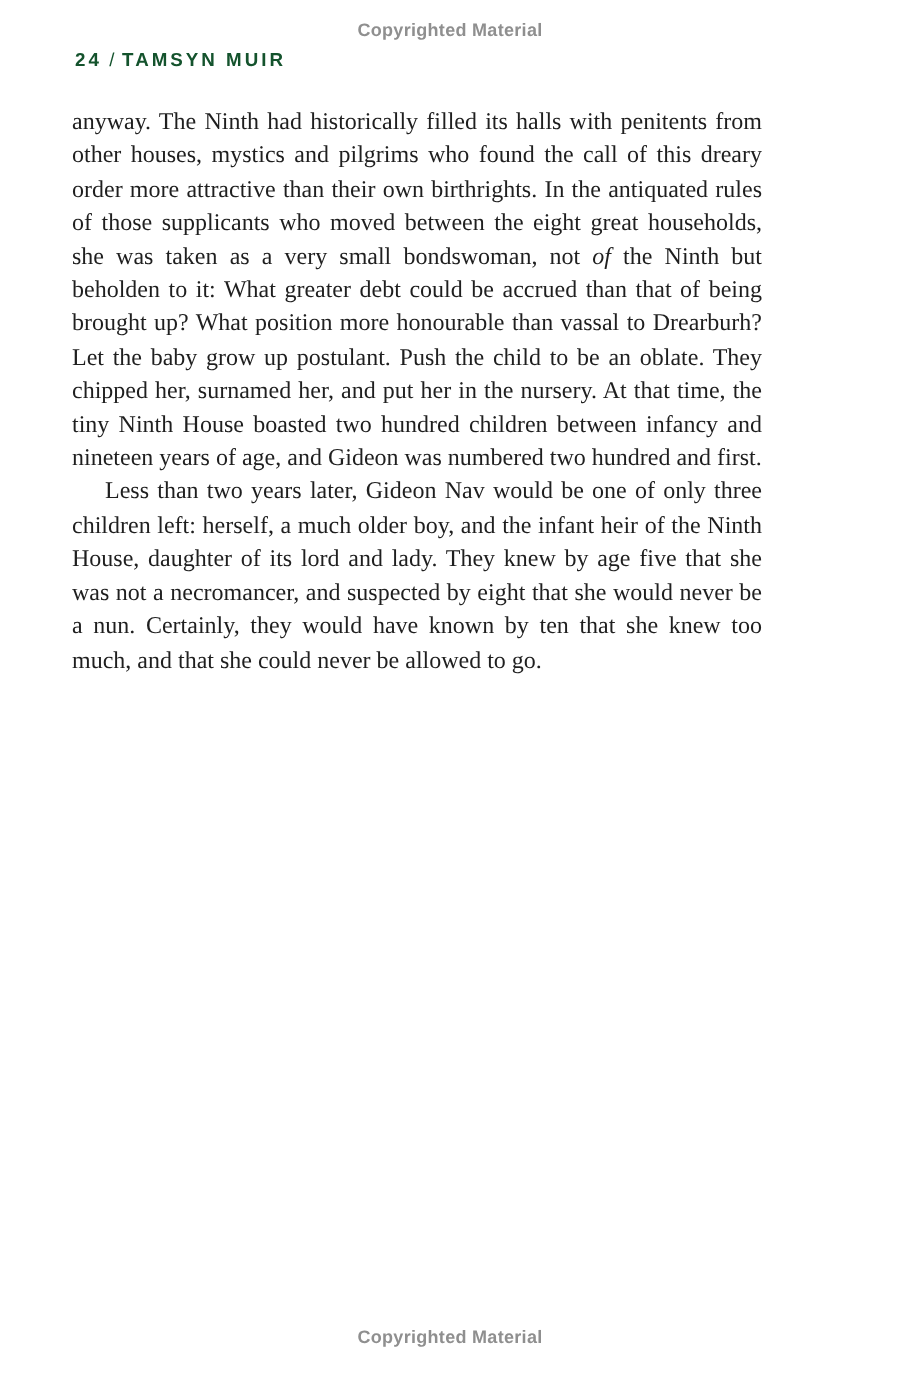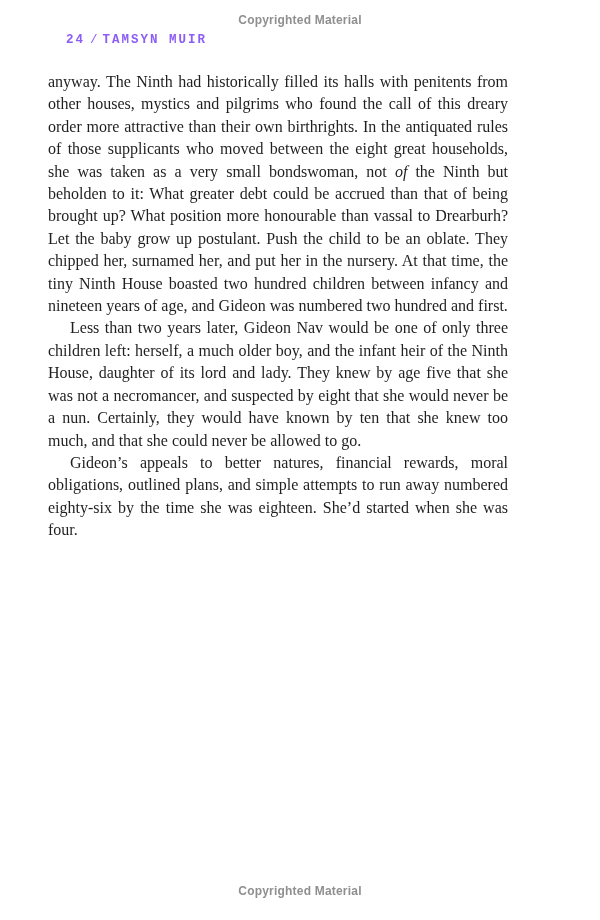--- a/index.html
+++ b/index.html
@@ -24,27 +24,27 @@
     font-family: "Liberation Sans", sans-serif;
     font-size: 12px;
     font-weight: 700;
     color: #8f8f8f;
     letter-spacing: 0.2px;
   }
   .watermark.top { top: 13px; }
   .watermark.bottom { top: 884px; }
   .running-header {
     position: absolute;
-    left: 66px;
+    left: 50px;
     top: 33px;
-    font-family: Liberation Mono, monospace;
+    font-family: Liberation Sans, sans-serif;
     font-size: 12.5px;
     font-weight: 700;
     letter-spacing: 2px;
-    color: #8b5cf6;
+    color: #14532d;
     white-space: nowrap;
   }
   .running-header .sep {
     font-weight: 400;
     margin: 0 5px;
     letter-spacing: 0;
   }
   .body-text {
     position: absolute;
     left: 48px;
@@ -76,18 +76,17 @@
 
   <div class="watermark top">Copyrighted Material</div>
 
   <div class="running-header">
     <span>24</span><span class="sep">/</span><span>TAMSYN MUIR</span>
   </div>
 
   <div class="body-text">
     <p class="first"><span>anyway. The Ninth had historically filled its halls with penitents from other houses, mystics and pilgrims who found the call of this dreary order more attractive than their own birthrights. In the antiquated rules of those supplicants who moved between the eight great households, she was taken as a very small bondswoman, not </span><span class="italic-word">of</span><span> the Ninth but beholden to it: What greater debt could be accrued than that of being brought up? What position more honourable than vassal to Drearburh? Let the baby grow up postulant. Push the child to be an oblate. They chipped her, surnamed her, and put her in the nursery. At that time, the tiny Ninth House boasted two hundred children between infancy and nineteen years of age, and Gideon was numbered two hundred and first.</span></p>
     <p>Less than two years later, Gideon Nav would be one of only three children left: herself, a much older boy, and the infant heir of the Ninth House, daughter of its lord and lady. They knew by age five that she was not a necromancer, and suspected by eight that she would never be a nun. Certainly, they would have known by ten that she knew too much, and that she could never be allowed to go.</p>
-    <p>Gideon’s appeals to better natures, financial rewards, moral obligations, outlined plans, and simple attempts to run away numbered eighty-six by the time she was eighteen. She’d started when she was four.</p>
   </div>
 
   <div class="watermark bottom">Copyrighted Material</div>
 
 </div>
 
 </body></html>

